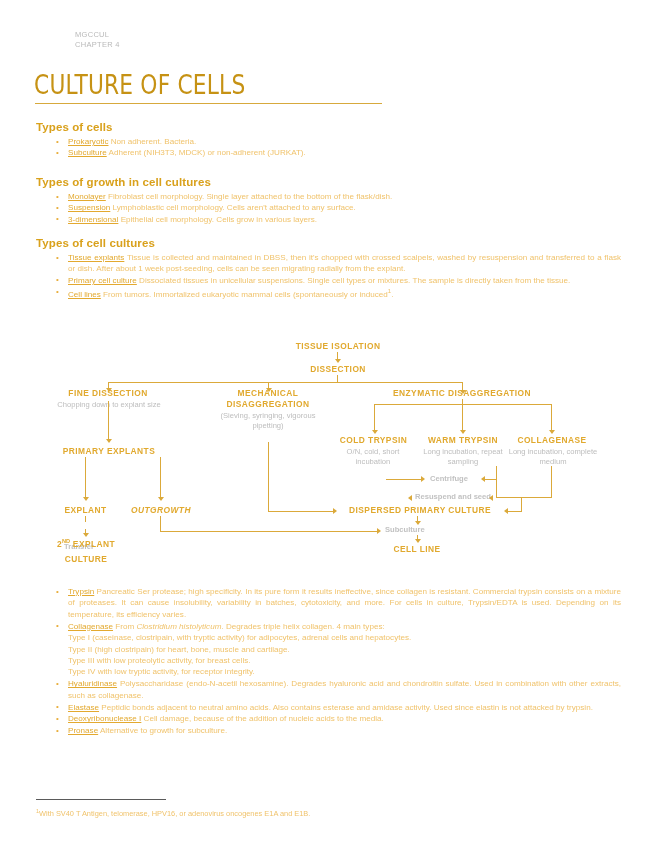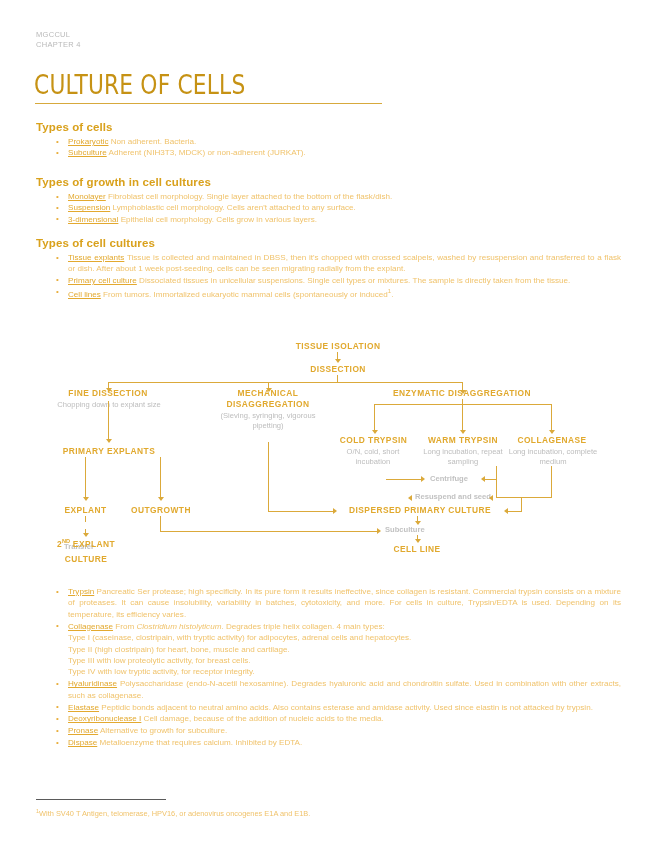--- a/index.html
+++ b/index.html
@@ -8,21 +8,21 @@
     font-family:"Liberation Sans", sans-serif;
     color:#ecba55;
     position:relative;
     overflow:hidden;
   }
   .page{position:relative;width:655px;height:848px;padding:0;box-sizing:border-box;}
 
   
   .doc-header{position:absolute;left:36px;top:30px;font-size:7.5px;line-height:9.5px;
     color:#b9b9b9;letter-spacing:.3px;font-weight:400;}
-  .doc-header div{white-space:nowrap;}
+  .doc-header div{white-space:nowrap;margin-left:39px;}
 
   .title{position:absolute;left:34px;top:70px;font-size:26px;line-height:30px;
     color:#c69214;font-weight:400;letter-spacing:.2px;
     font-family:"DejaVu Sans Condensed","Liberation Sans",sans-serif;
     transform:scaleX(.93);transform-origin:left top;}
   .title-rule{position:absolute;left:35px;top:103px;width:347px;height:0;
     border-top:1.6px solid #d7a93c;}
   .sec-h{font-size:11.5px;font-weight:bold;color:#d9a11c;margin:0;letter-spacing:.1px;}
 
   ul.bl{list-style:none;margin:0;padding:0;}
@@ -165,21 +165,21 @@
     <div class="ln lnv" style="left:108px;top:65px;height:40px;"></div>
     <div class="ar-d" style="left:105.5px;top:103px;"></div>
     <div class="dg" style="left:50px;top:110px;width:118px;">PRIMARY EXPLANTS</div>
 
     <div class="ln lnv" style="left:85px;top:121px;height:42px;"></div>
     <div class="ar-d" style="left:82.5px;top:161px;"></div>
     <div class="ln lnv" style="left:160px;top:121px;height:42px;"></div>
     <div class="ar-d" style="left:157.5px;top:161px;"></div>
 
     <div class="dg" style="left:48px;top:169px;width:75px;">EXPLANT</div>
-    <div class="dg" style="left:122px;top:169px;width:78px;">OUTGROWTH</div>
+    <div class="dg" style="left:122px;top:169px;width:78px;font-style:italic;">OUTGROWTH</div>
 
     <div class="ln lnv" style="left:85px;top:180px;height:6px;"></div>
     <div class="dg sm2" style="left:64px;top:184px;margin-top:22px;">Transfer</div>
     <div class="ln lnv" style="left:85px;top:193px;height:6px;"></div>
     <div class="ar-d" style="left:82.5px;top:197px;"></div>
     <div class="dg" style="left:32px;top:202px;width:108px;"><span>2</span><sup>ND</sup><span> EXPLANT</span></div>
     <div class="dg" style="left:36px;top:218px;width:100px;">CULTURE</div>
 
     <div class="ln lnv" style="left:268px;top:106px;height:70px;"></div>
     <div class="ln lnh" style="left:268px;top:175px;width:66px;"></div>
@@ -210,20 +210,19 @@
       <li><span class="term">Collagenase</span><span class="plain"> From </span><em class="plain">Clostridium histolyticum</em><span class="plain">. Degrades triple helix collagen. 4 main types:</span>
         <span class="type-line">Type I (caseinase, clostripain, with tryptic activity) for adipocytes, adrenal cells and hepatocytes.</span>
         <span class="type-line">Type II (high clostripain) for heart, bone, muscle and cartilage.</span>
         <span class="type-line">Type III with low proteolytic activity, for breast cells.</span>
         <span class="type-line">Type IV with low tryptic activity, for receptor integrity.</span>
       </li>
       <li><span class="term">Hyaluridinase</span><span class="plain"> Polysaccharidase (endo-N-acetil hexosamine). Degrades hyaluronic acid and chondroitin sulfate. Used in combination with other extracts, such as collagenase.</span></li>
       <li><span class="term">Elastase</span><span class="plain"> Peptidic bonds adjacent to neutral amino acids. Also contains esterase and amidase activity. Used since elastin is not attacked by trypsin.</span></li>
       <li><span class="term">Deoxyribonuclease I</span><span class="plain"> Cell damage, because of the addition of nucleic acids to the media.</span></li>
       <li><span class="term">Pronase</span><span class="plain"> Alternative to growth for subculture.</span></li>
-      <li><span class="term">Dispase</span><span class="plain"> Metalloenzyme that requires calcium. Inhibited by EDTA.</span></li>
     </ul>
   </div>
 
   <div class="foot-rule"></div>
   <div class="footnote"><sup>1</sup><span>With SV40 T Antigen, telomerase, HPV16, or adenovirus oncogenes E1A and E1B.</span></div>
 
 </div>
 
 </body></html>

